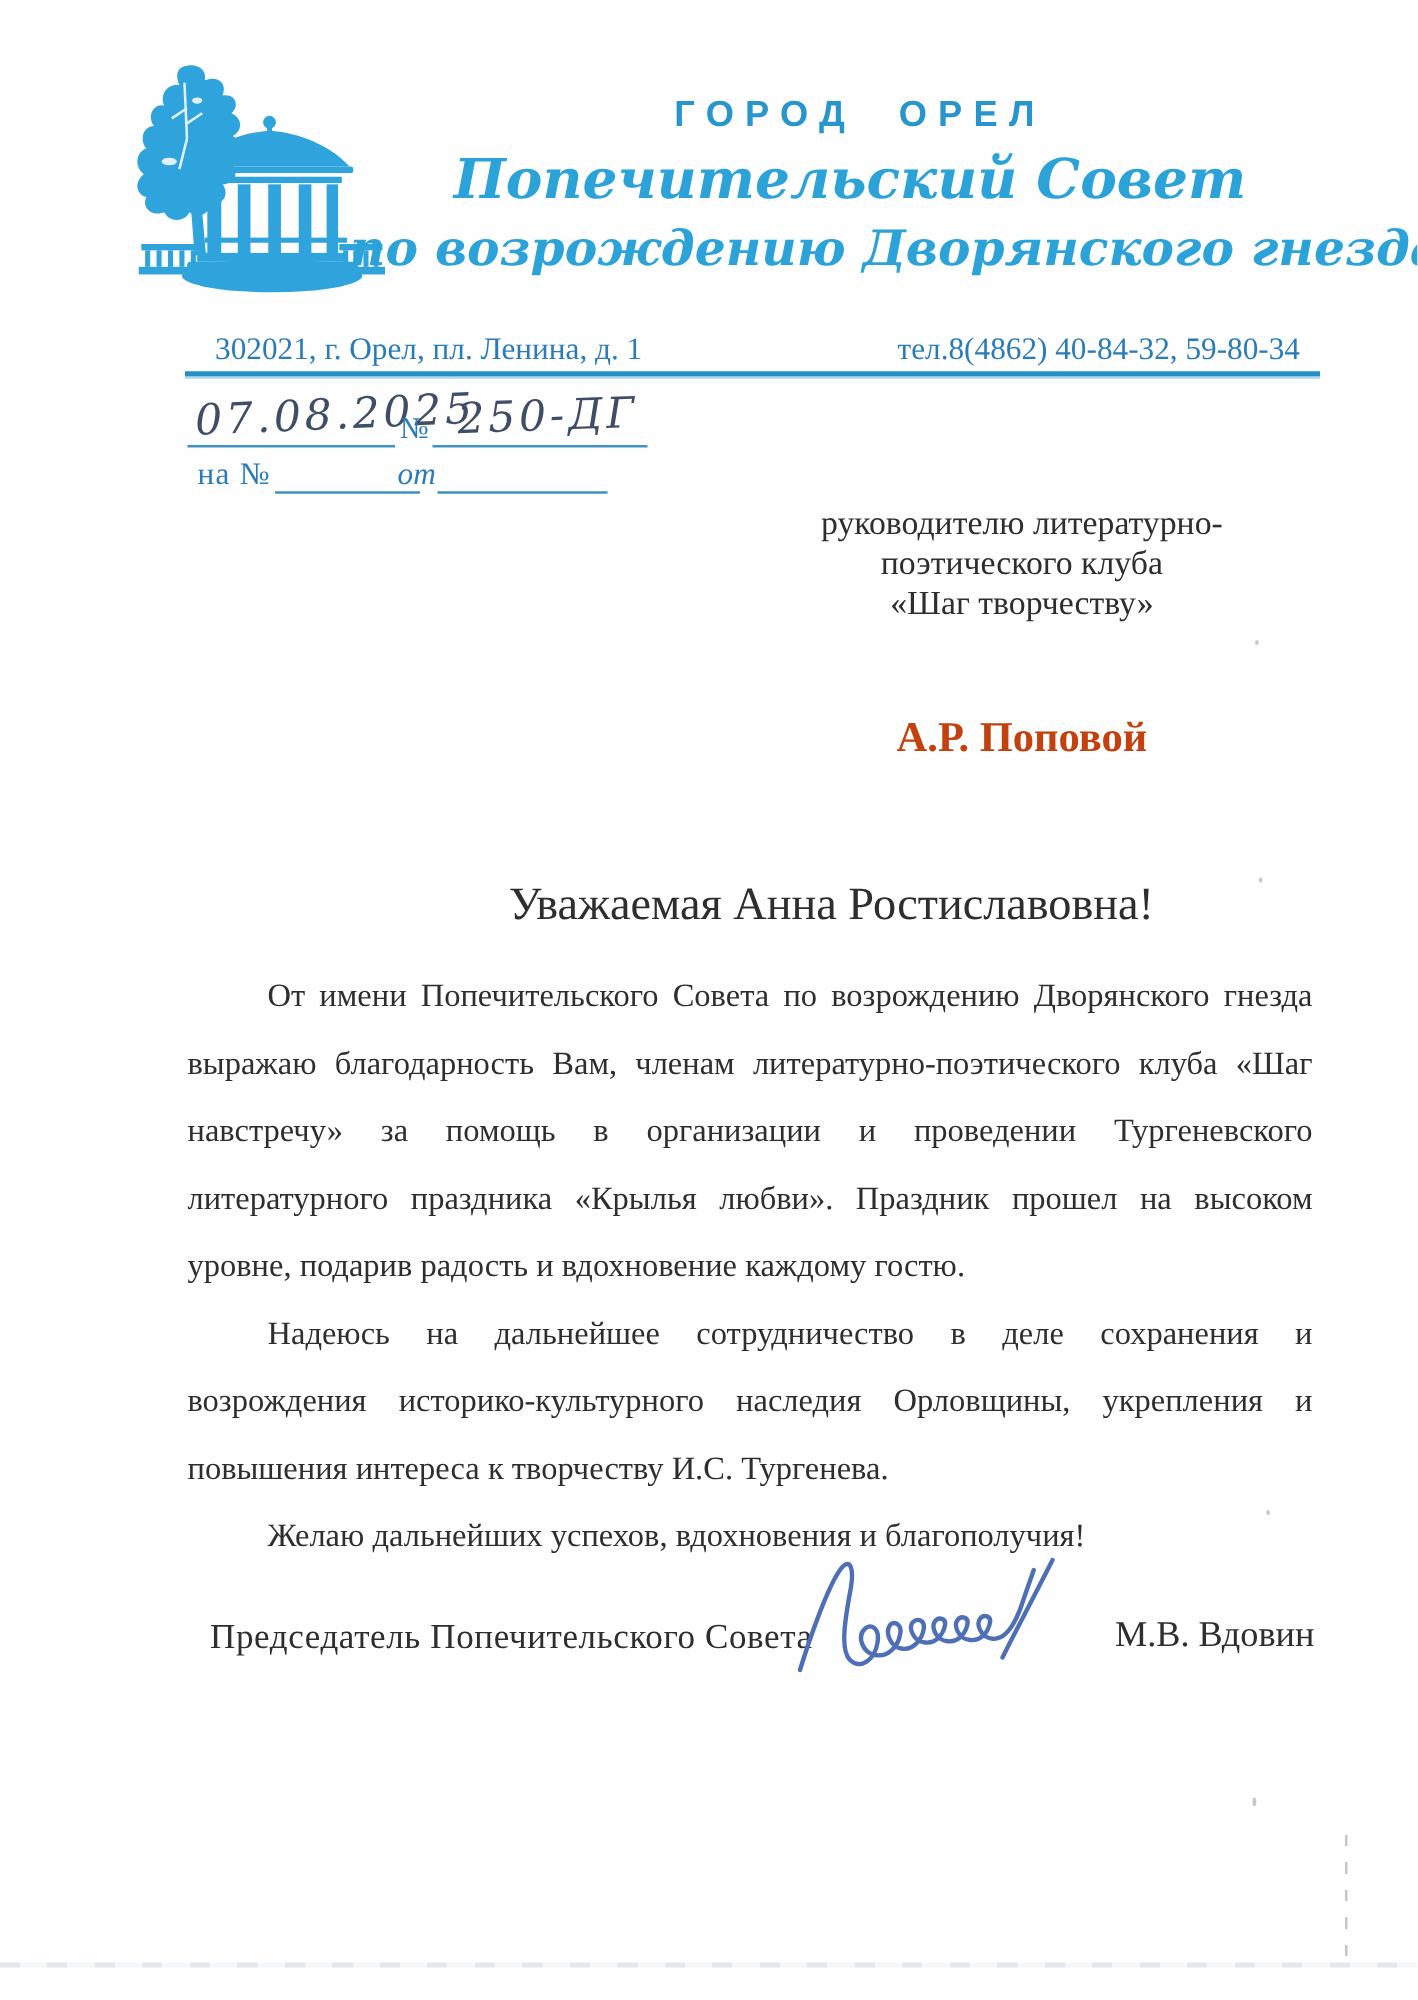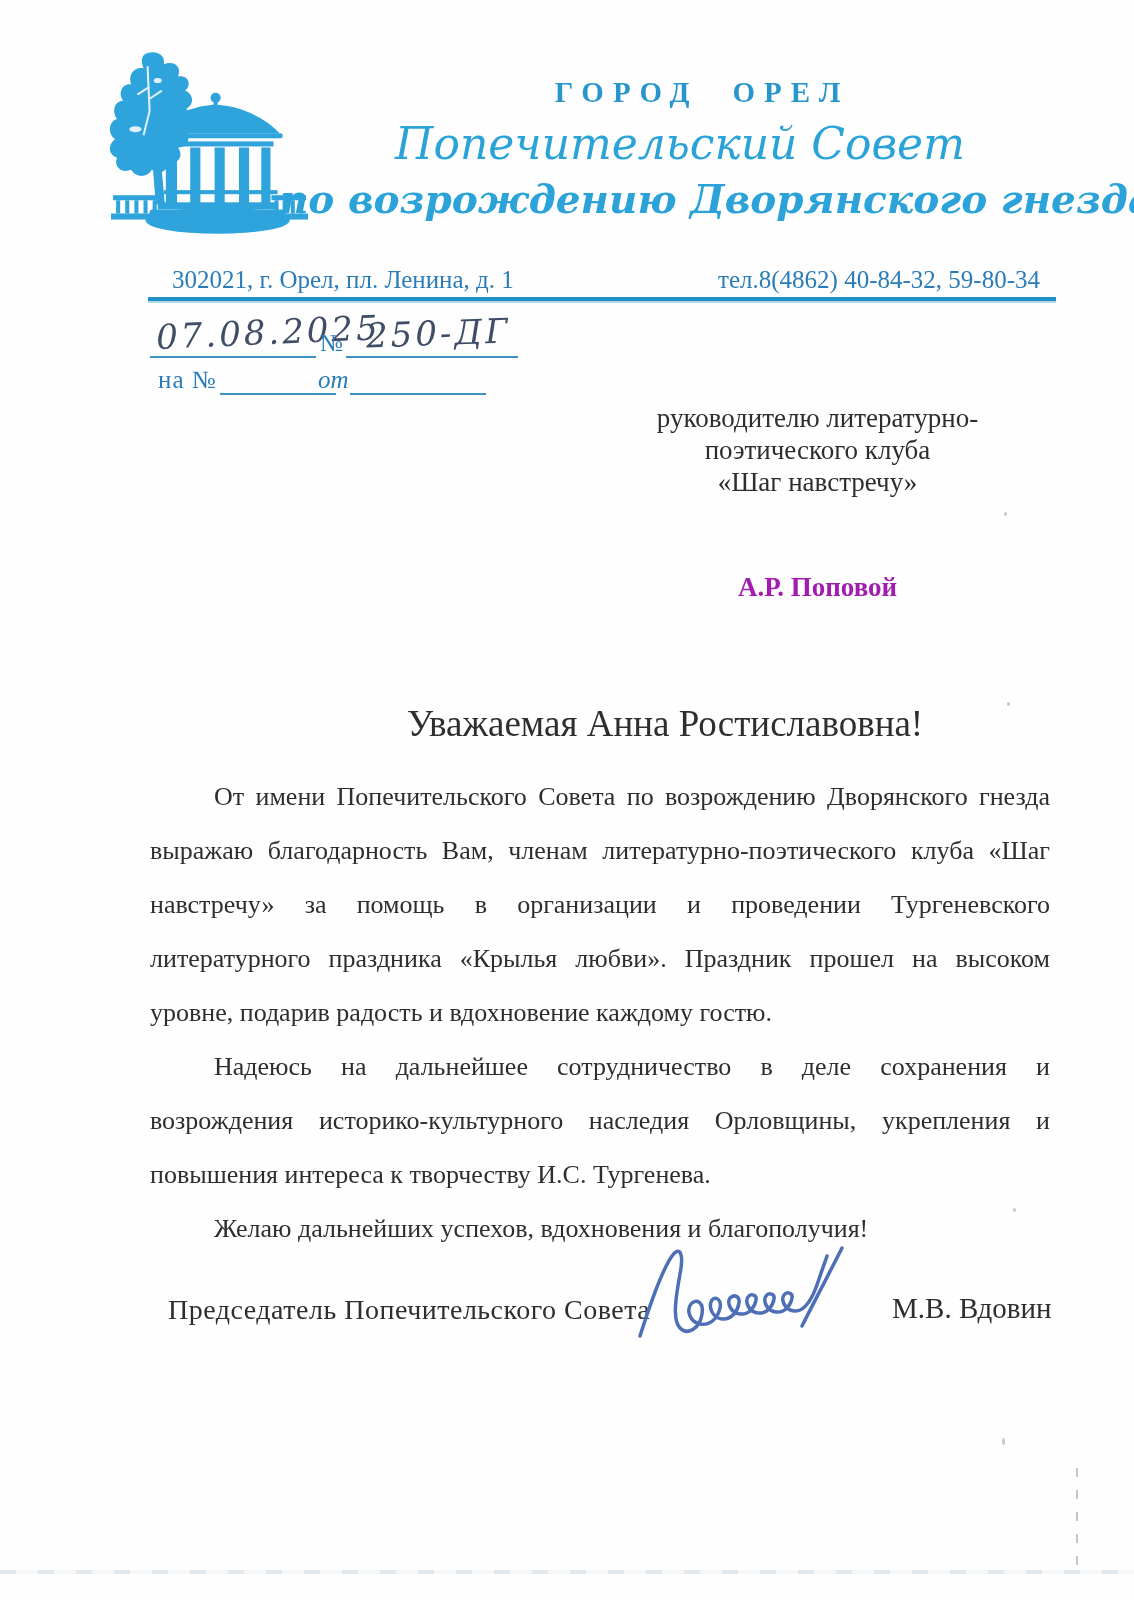--- a/index.html
+++ b/index.html
@@ -16,33 +16,33 @@
     position:relative;
     width:1134px;height:1600px;
     margin:0 auto;
     background:#fefefe;
     overflow:hidden;
     font-family:"Liberation Serif", serif;
   }
   
   .logo{position:absolute;left:106px;top:50px;width:205px;height:198px;}
   .city-line{
-    position:absolute;left:402px;top:76px;width:600px;
+    position:absolute;left:388px;top:76px;width:600px;
     text-align:center;
-    font-family:Liberation Serif, serif;
+    font-family:Liberation Sans, sans-serif;
     font-weight:bold;font-size:29px;letter-spacing:9px;
     color:var(--city_blue);
     white-space:nowrap;
   }
   .city-line .w2{margin-left:34px;}
   .org-line1{
     position:absolute;left:300px;top:118px;width:760px;
     text-align:center;
     font-family:"DejaVu Serif", serif;
-    font-style:italic;font-weight:normal;
+    font-style:italic;font-weight:bold;
     font-size:44px;color:var(--brand_blue);
     white-space:nowrap;
   }
   .org-line2{
     position:absolute;left:280px;top:176px;width:800px;
     text-align:center;
     font-family:"DejaVu Serif", serif;
     font-style:italic;font-weight:bold;
     font-size:39px;color:var(--brand_blue);
     white-space:nowrap;
@@ -67,21 +67,21 @@
   .ref-ot{position:absolute;left:318px;top:366px;font-size:25px;color:var(--contact_blue);font-style:italic;}
   .u-c{left:220px;top:393px;width:116px;}
   .u-d{left:350px;top:393px;width:136px;}
   
   .recipient{
     position:absolute;left:595px;top:402px;width:445px;
     text-align:center;font-size:27px;line-height:32px;color:var(--body_text);
   }
   .recipient-name{
     position:absolute;left:595px;top:572px;width:445px;
-    text-align:center;font-weight:bold;font-size:27px;color:#a21caf;
+    text-align:center;font-weight:bold;font-size:34px;color:#c2410c;
   }
   
   .salutation{position:absolute;left:407px;top:702px;font-size:37px;color:var(--body_text);}
   .body-text{position:absolute;left:150px;top:770px;width:900px;font-size:26px;line-height:54px;color:var(--body_text);}
   .bline{text-align:justify;text-align-last:justify;}
   .bline.last{text-align-last:left;}
   .bline.indent{text-indent:64px;}
   
   .sign-label{position:absolute;left:168px;top:1294px;font-size:28px;color:var(--body_text);letter-spacing:.5px;}
   .sign-scribble{position:absolute;left:628px;top:1238px;width:250px;height:114px;}
@@ -178,21 +178,21 @@
   <div class="u-line u-b"></div>
   <div class="ref-na">на №</div>
   <div class="ref-ot">от</div>
   <div class="u-line u-c"></div>
   <div class="u-line u-d"></div>
 
   <div class="recipient">
 
       <div class="r-line">руководителю литературно-</div>
       <div class="r-line">поэтического клуба</div>
-      <div class="r-line">«Шаг навстречу»</div>
+      <div class="r-line">«Шаг творчеству»</div>
     </div>
   <div class="recipient-name">А.Р. Поповой</div>
 
   <div class="salutation">Уважаемая Анна Ростиславовна!</div>
   <div class="body-text">
 
   <div class="bline indent">От имени Попечительского Совета по возрождению Дворянского гнезда</div>
       <div class="bline">выражаю благодарность Вам, членам литературно-поэтического клуба «Шаг</div>
       <div class="bline">навстречу» за помощь в организации и проведении Тургеневского</div>
       <div class="bline">литературного праздника «Крылья любви». Праздник прошел на высоком</div>

